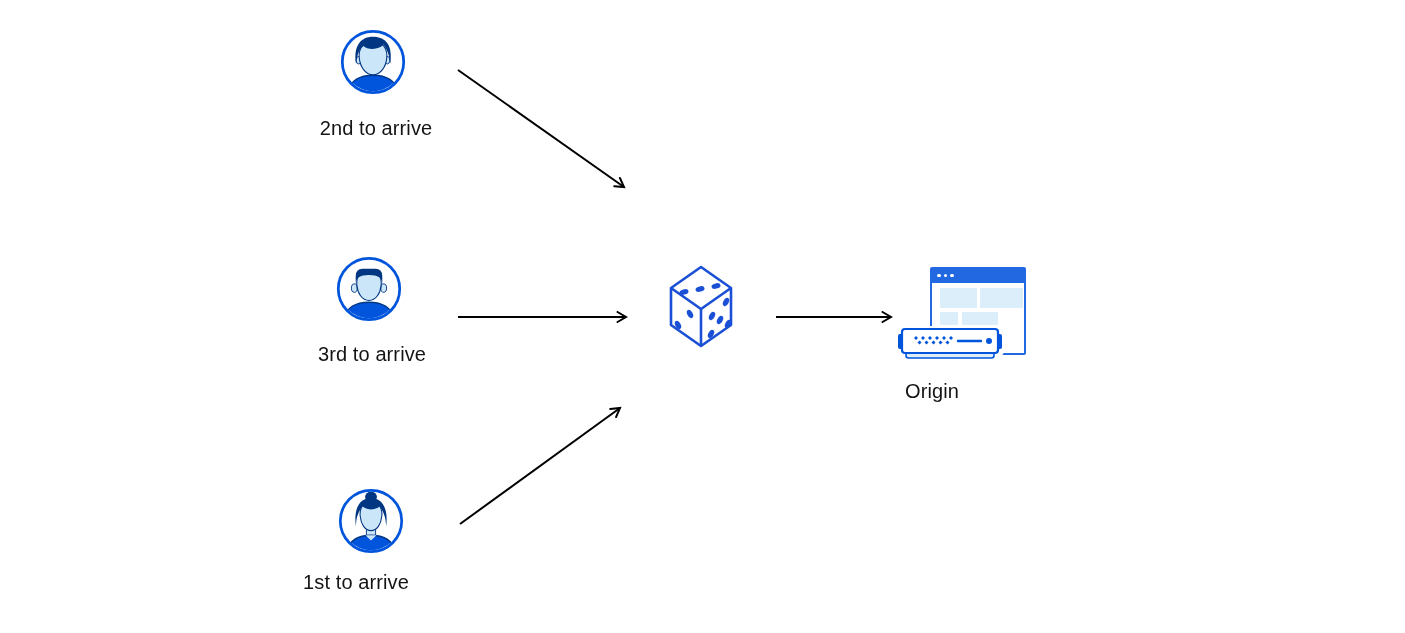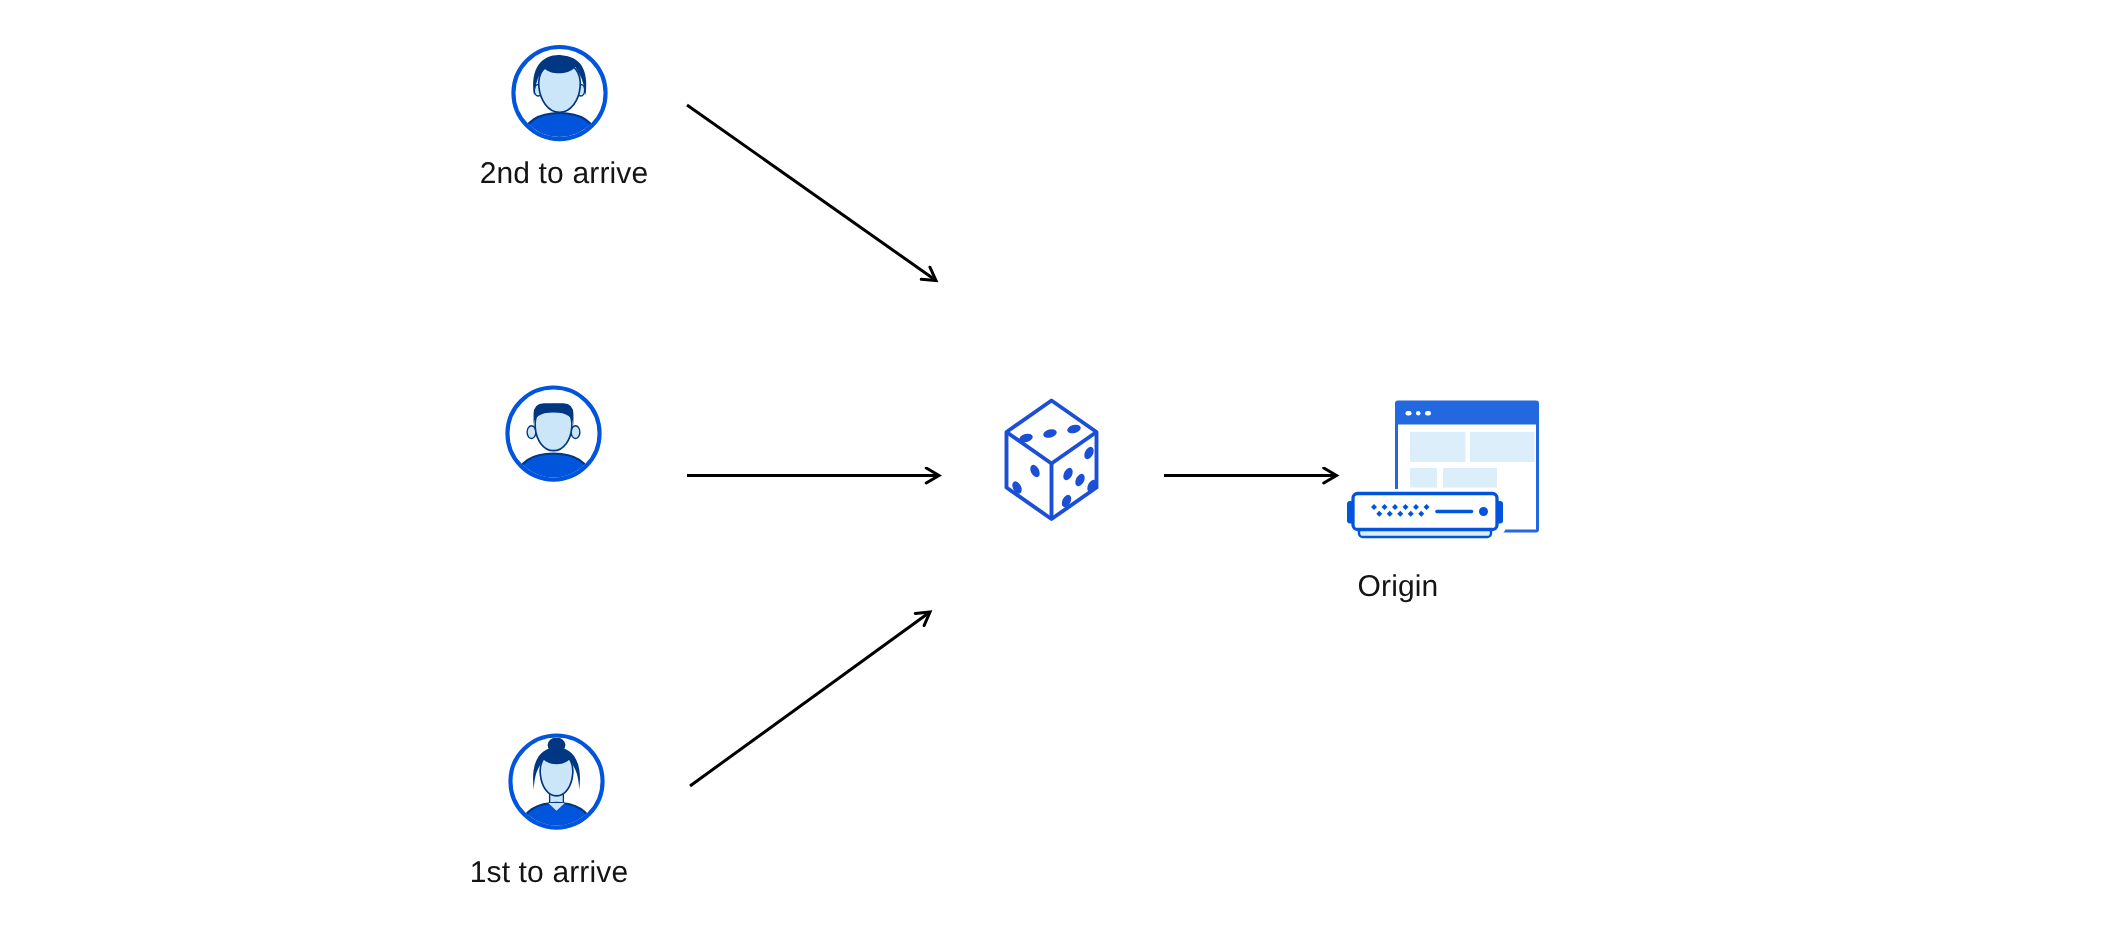--- a/index.html
+++ b/index.html
@@ -88,59 +88,60 @@
       <circle class="ring" cx="36" cy="36" r="33.5"></circle>
       <g clip-path="url(#clip-a1)">
         <path class="f-blue s-navy" stroke-width="1.5" d="M6 74 C10 55 22 50.5 36 50.5 C50 50.5 62 55 66 74 Z"></path>
         <ellipse class="f-face s-navy" stroke-width="1" cx="20.5" cy="34" rx="2.8" ry="4.2"></ellipse>
         <ellipse class="f-face s-navy" stroke-width="1" cx="51.5" cy="34" rx="2.8" ry="4.2"></ellipse>
         <path class="f-face s-navy" stroke-width="1.2" d="M36 13.5 C46.5 13.5 52 21.5 51 31.5 C50.2 41 44.5 50 36 50 C27.5 50 22 41 21 31.5 C20 21.5 25.5 13.5 36 13.5 Z"></path>
         <path class="f-navy" d="M17.5 38 C14 16 25 7.5 37.5 8.5 C50.5 9.7 57.5 17.5 55 38 C53.5 27 51.5 23.5 47.5 17 C42 23.5 29.5 22.5 25.5 18.5 C20.5 22 19 28 17.5 38 Z"></path>
       </g>
     </svg>
   </div>
-  <div class="node-label" style="left:296px;top:104px;">2nd to arrive</div>
+  <div class="node-label" style="left:296px;top:116px;">2nd to arrive</div>
 
   <div class="node" style="left:336px;top:256px;">
     <svg class="avatar" width="66" height="66" viewBox="0 0 72 72">
       <defs>
           <clipPath id="clip-a2">
             <circle cx="36" cy="36" r="32"></circle>
           </clipPath>
         </defs>
       <circle class="ring" cx="36" cy="36" r="33.5"></circle>
       <g clip-path="url(#clip-a2)">
         <path class="f-blue s-navy" stroke-width="1.5" d="M6 74 C10 55 22 50.5 36 50.5 C50 50.5 62 55 66 74 Z"></path>
         <ellipse class="f-face s-navy" stroke-width="1" cx="20" cy="35" rx="3.2" ry="4.6"></ellipse>
         <ellipse class="f-face s-navy" stroke-width="1" cx="52" cy="35" rx="3.2" ry="4.6"></ellipse>
         <path class="f-face s-navy" stroke-width="1.2" d="M36 15 C45.5 15 50 22.5 49.3 31.5 C48.6 40.5 43.5 48.5 36 48.5 C28.5 48.5 23.4 40.5 22.7 31.5 C22 22.5 26.5 15 36 15 Z"></path>
         <path class="f-navy" d="M21.5 31 L21.5 22 Q21.5 14.2 29 14 L43 14 Q50.5 14.2 50.5 22 L50.5 31 C50.5 24 46 20.8 36 20.8 C26 20.8 21.5 24 21.5 31 Z"></path>
       </g>
     </svg>
   </div>
+  <div class="node-label" style="left:292px;top:342px;">3rd to arrive</div>
 
   <div class="node" style="left:338px;top:488px;">
     <svg class="avatar" width="66" height="66" viewBox="0 0 72 72">
       <defs>
           <clipPath id="clip-a3">
             <circle cx="36" cy="36" r="32"></circle>
           </clipPath>
         </defs>
       <circle class="ring" cx="36" cy="36" r="33.5"></circle>
       <g clip-path="url(#clip-a3)">
         <ellipse class="f-navy" cx="36" cy="9.5" rx="6.5" ry="5.5"></ellipse>
         <path class="f-face s-navy" stroke-width="1" d="M31 42 L41 42 L41 53 L31 53 Z"></path>
         <path class="f-blue s-navy" stroke-width="1.5" d="M7 74 C11 56 23 51.5 36 51.5 C49 51.5 61 56 65 74 Z"></path>
         <path class="f-face" d="M30 51.6 L36 57.2 L42 51.6 Z"></path>
         <path class="f-face s-navy" stroke-width="1.2" d="M36 15 C44.5 15 48.6 22 47.8 30.5 C47 39.5 42.5 46.5 36 46.5 C29.5 46.5 25 39.5 24.2 30.5 C23.4 22 27.5 15 36 15 Z"></path>
         <path class="f-navy" d="M19.5 42 C16.5 19 26 11 36 11 C46 11 55.5 19 52.5 42 C52 30 49.5 26.5 45.5 20 C40.5 24.8 31 24.3 26.5 20 C22.5 26.5 20 30 19.5 42 Z"></path>
       </g>
     </svg>
   </div>
-  <div class="node-label" style="left:286px;top:570px;">1st to arrive</div>
+  <div class="node-label" style="left:276px;top:570px;">1st to arrive</div>
 
   <div class="node" style="left:665px;top:263px;">
     <svg width="72" height="86" viewBox="0 0 72 86">
       <path class="dice-stroke" d="M36 4 L66 25 L66 62 L36 83 L6 62 L6 25 Z"></path>
       <path class="dice-edge" d="M6 25 L36 46 L66 25"></path>
       <path class="dice-edge" d="M36 46 L36 83"></path>
 
       <ellipse class="dice-dot" cx="19" cy="29" rx="4.6" ry="2.7" transform="rotate(-14 19 29)"></ellipse>
       <ellipse class="dice-dot" cx="35" cy="26" rx="4.6" ry="2.7" transform="rotate(-14 35 26)"></ellipse>
       <ellipse class="dice-dot" cx="51" cy="23" rx="4.6" ry="2.7" transform="rotate(-14 51 23)"></ellipse>

